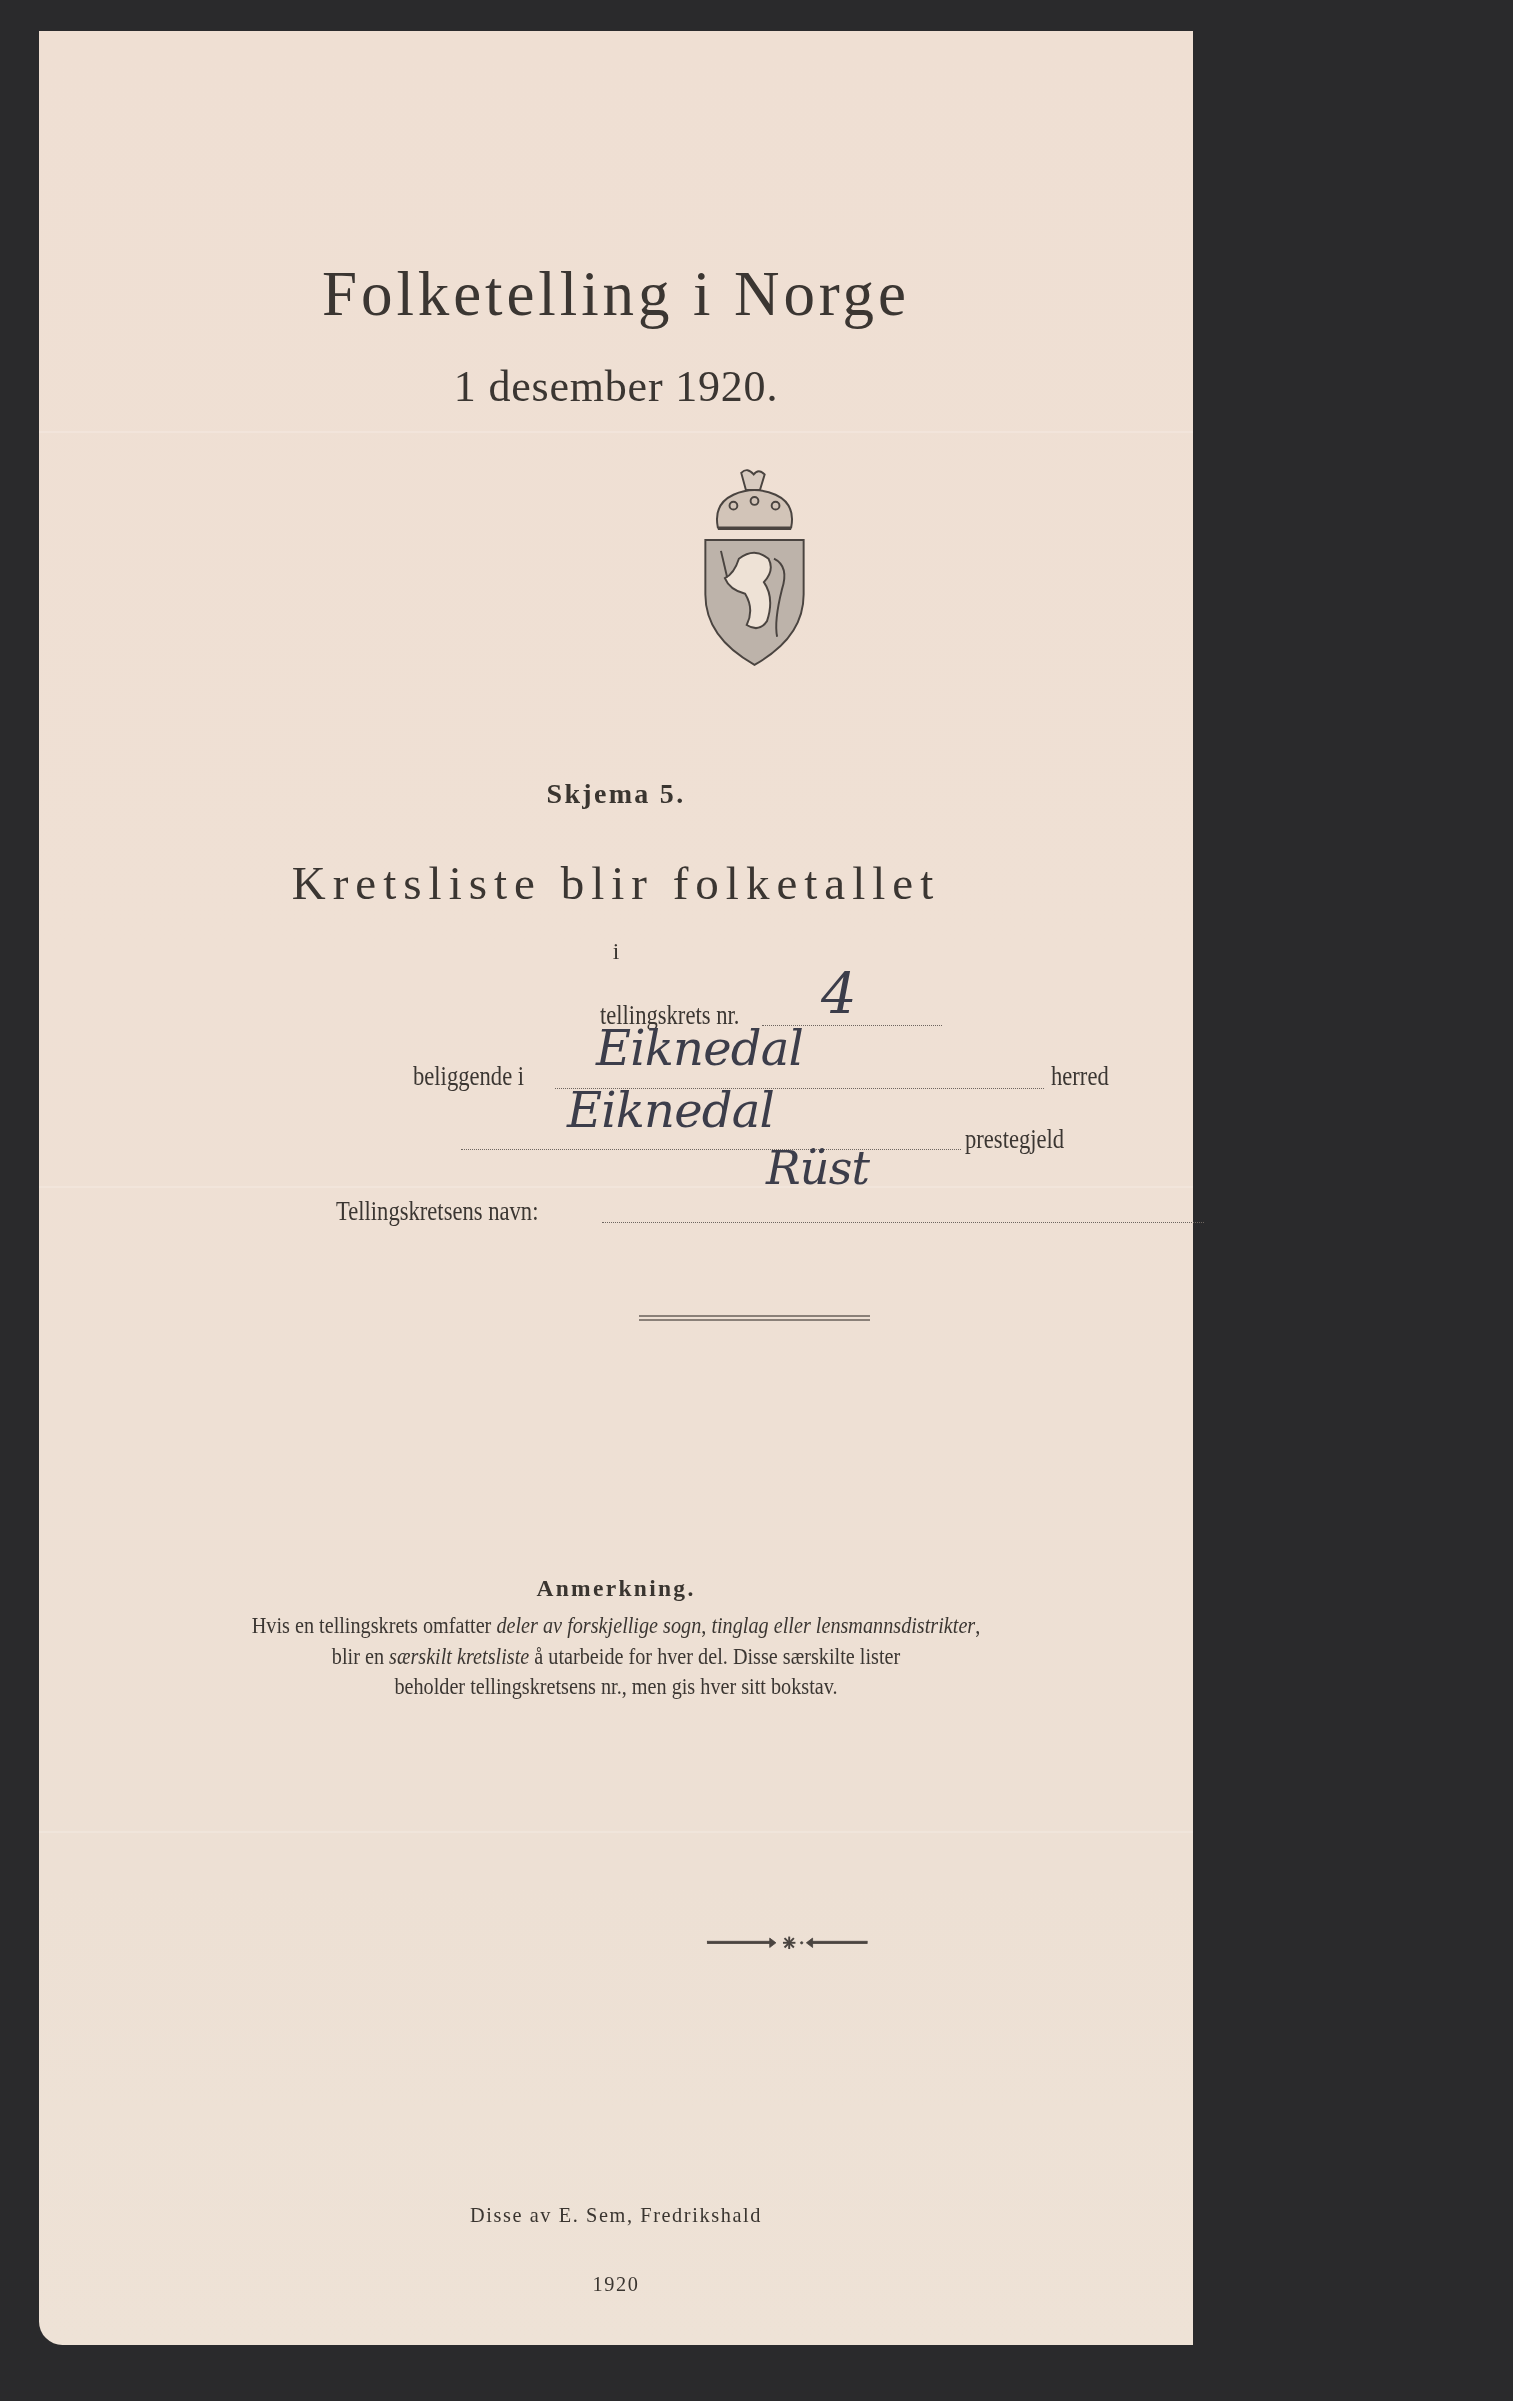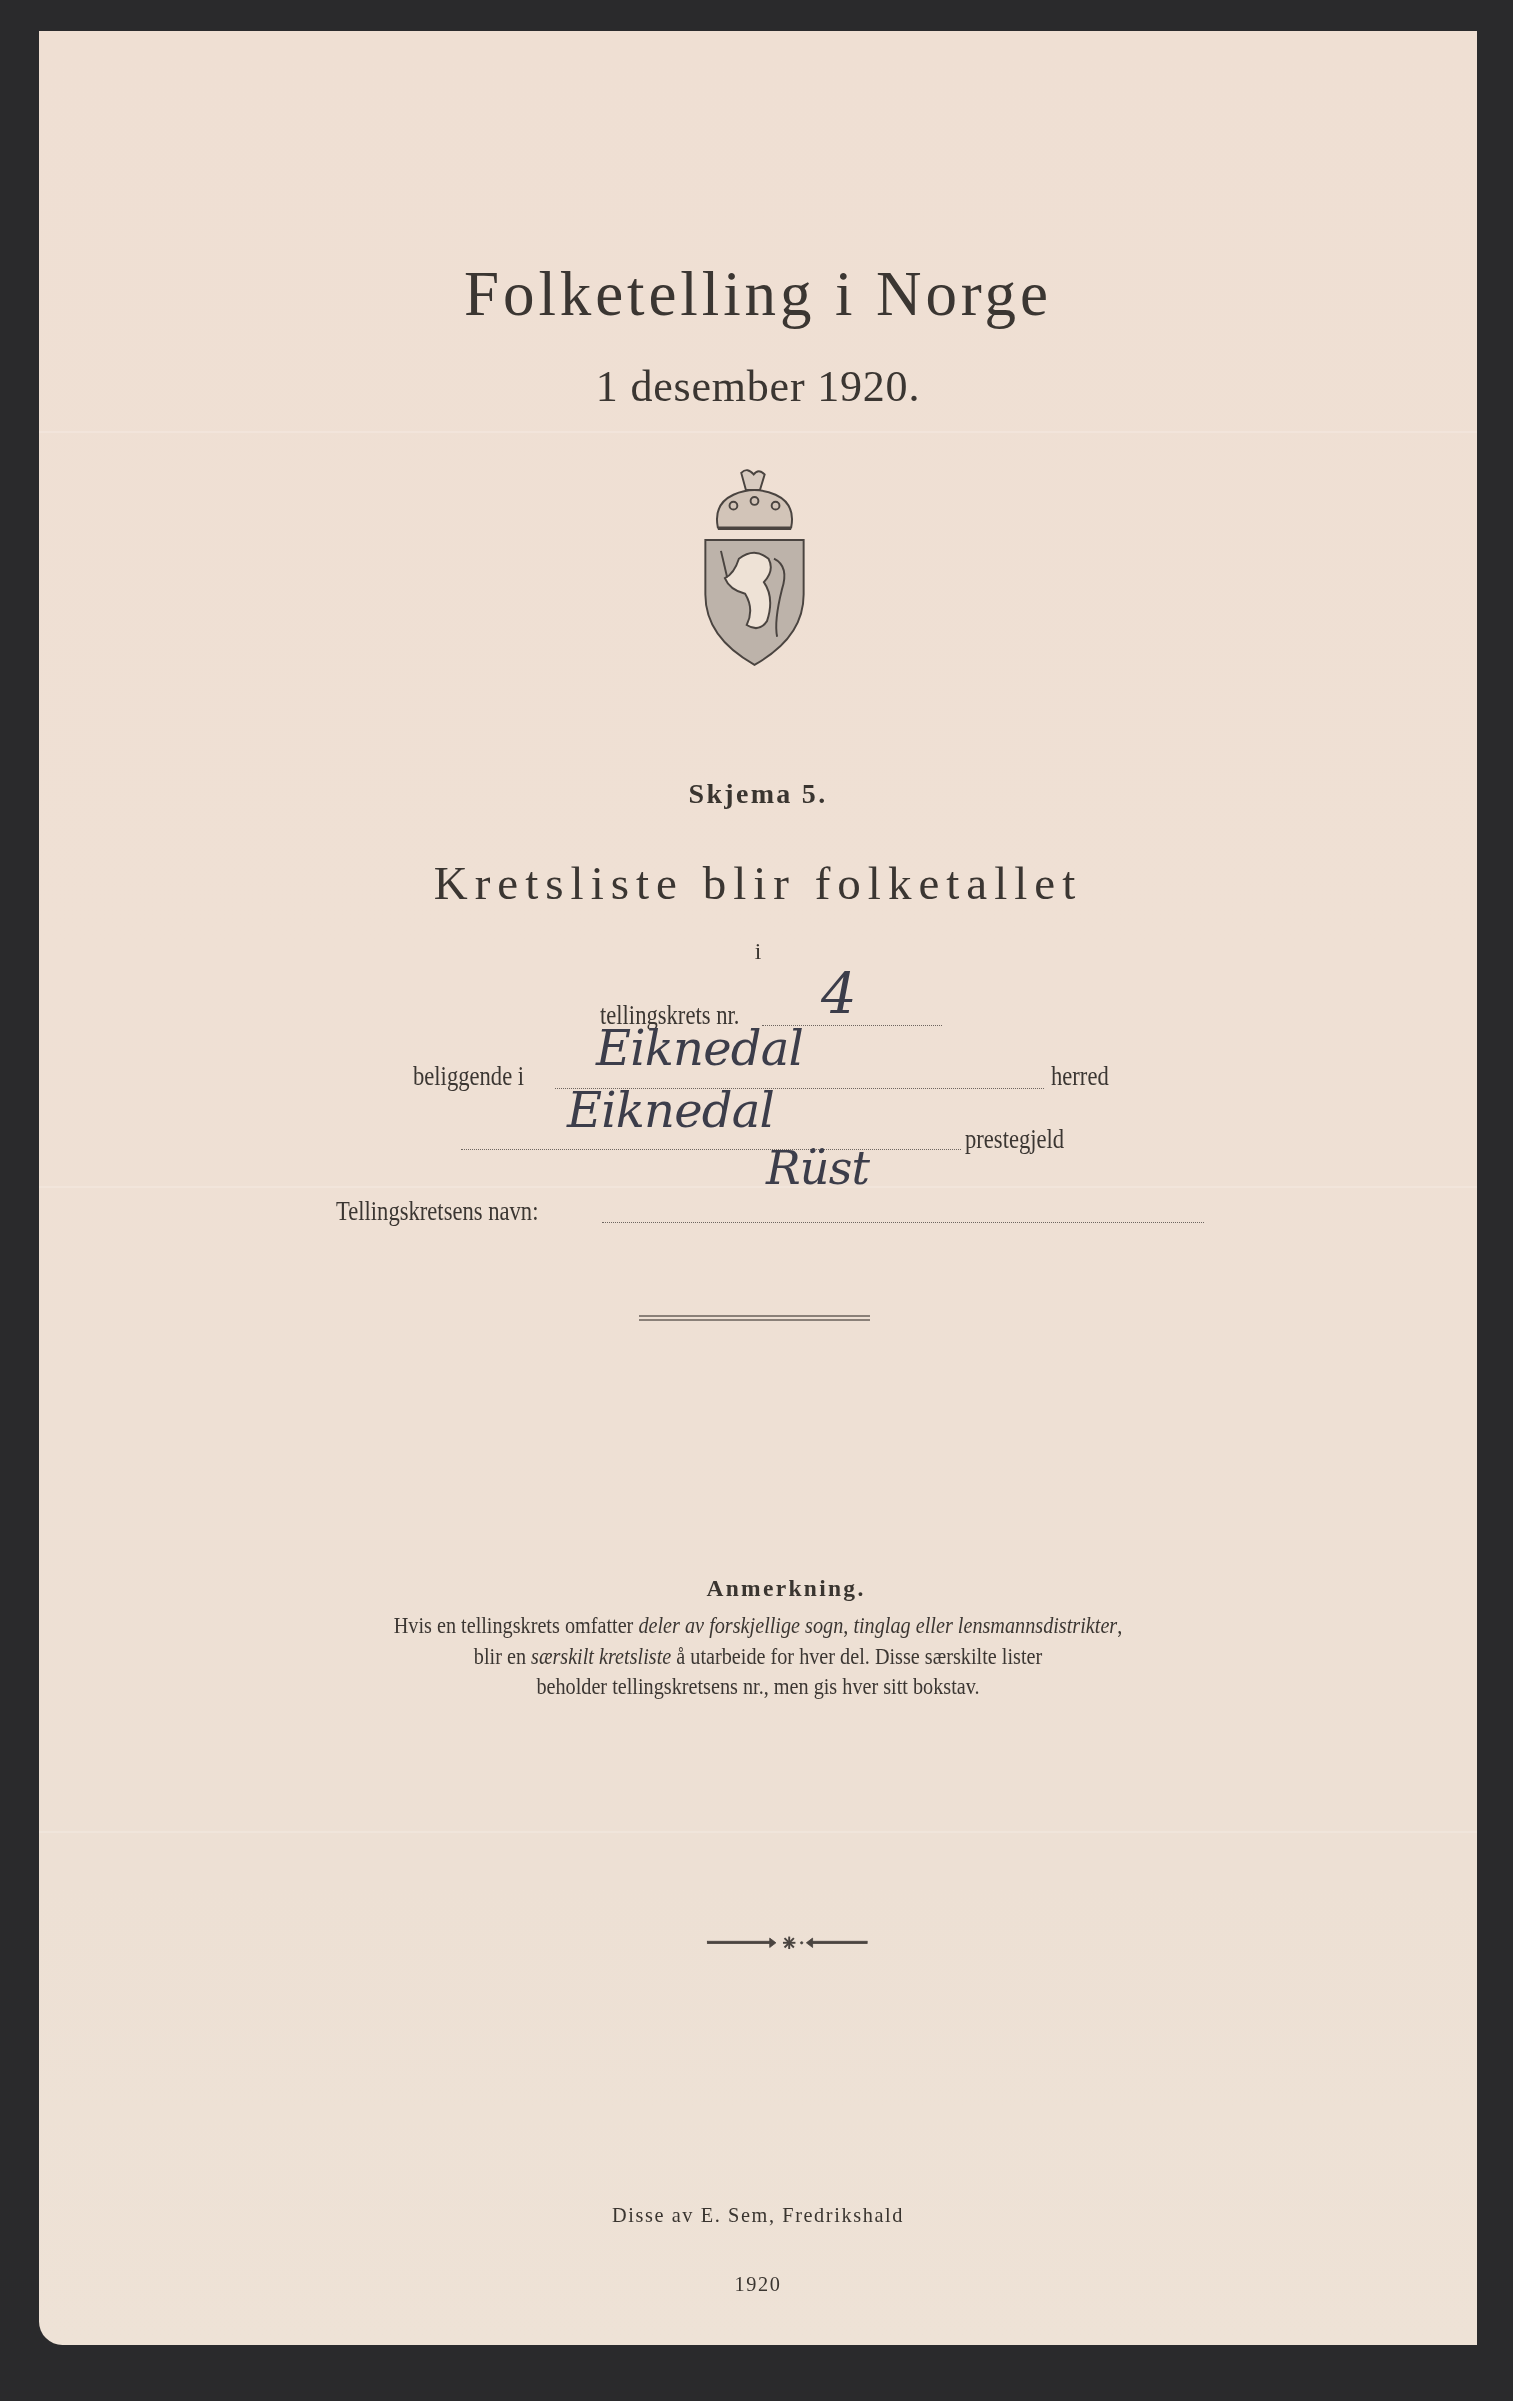--- a/index.html
+++ b/index.html
@@ -3,40 +3,40 @@
 <meta charset="utf-8">
 <style>
   html, body { margin:0; padding:0; }
   body {
     width:1513px; height:2401px; position:relative; overflow:hidden;
     background:#2a2a2c;
     font-family:"Liberation Serif", "DejaVu Serif", serif;
     color:#3a3530;
   }
   .page {
-    position:absolute; left:39px; top:31px; width:1438px; height:2314px;
+    position:absolute; left:39px; top:31px; width:1154px; height:2314px;
     background:linear-gradient(180deg,#efdfd3 0%,#efe0d4 40%,#ede0d4 80%,#eee2d6 100%);
     border-bottom-left-radius:23.5px;
   }
   .fold { position:absolute; left:0; width:100%; height:1.6px; background:rgba(255,255,255,0.18); }
   .abs { position:absolute; left:0; width:100%; text-align:center; white-space:nowrap; }
   .title { top:227px; font-size:63px; letter-spacing:3.9px; color:#3b3632; }
   .date { top:330px; font-size:44px; letter-spacing:0.8px; color:#3b3632; }
   .crest { position:absolute; left:657px; top:434px; width:117px; height:203px; }
   .schema { top:747px; font-size:28px; font-weight:bold; letter-spacing:2.3px;text-align:center; }
   .subtitle { top:825px; font-size:47px; letter-spacing:7px; color:#3b3632; }
   .in { top:907px; font-size:23.5px; }
   .field-label { position:absolute; font-size:26.6px; white-space:nowrap; color:#3b3632; transform:scaleX(0.85); transform-origin:left; }
   .dots { position:absolute; border-bottom:1.6px dotted #6e6660; height:0; }
   .hand {
     position:absolute; font-family:"DejaVu Serif", serif; font-style:italic;
     color:#3c3d4a; font-size:48px; white-space:nowrap; letter-spacing:-0.8px;
   }
   .rule { position:absolute; left:600px; width:231px; height:1.6px; background:#8a8078; }
-  .note-head { top:1544px; font-size:23.5px; font-weight:bold; letter-spacing:2.3px;padding-left:28px; }
+  .note-head { top:1544px; font-size:23.5px; font-weight:bold; letter-spacing:2.3px; }
   .note { position:absolute; left:0; width:100%; text-align:center; font-size:23.5px; line-height:31px; white-space:nowrap; color:#3b3632; }
   .note i { font-style:italic; }
   .ornament { position:absolute; left:664px; top:1904px; width:188px; height:15.6px; }
   .printer { top:2173px; font-size:20.3px; letter-spacing:1.6px; }
   .printer b { font-weight:normal; }
   .year { top:2198px; font-size:20.3px; letter-spacing:1.6px;margin-top:44px; }
 </style>
 </head>
 <body>
 

